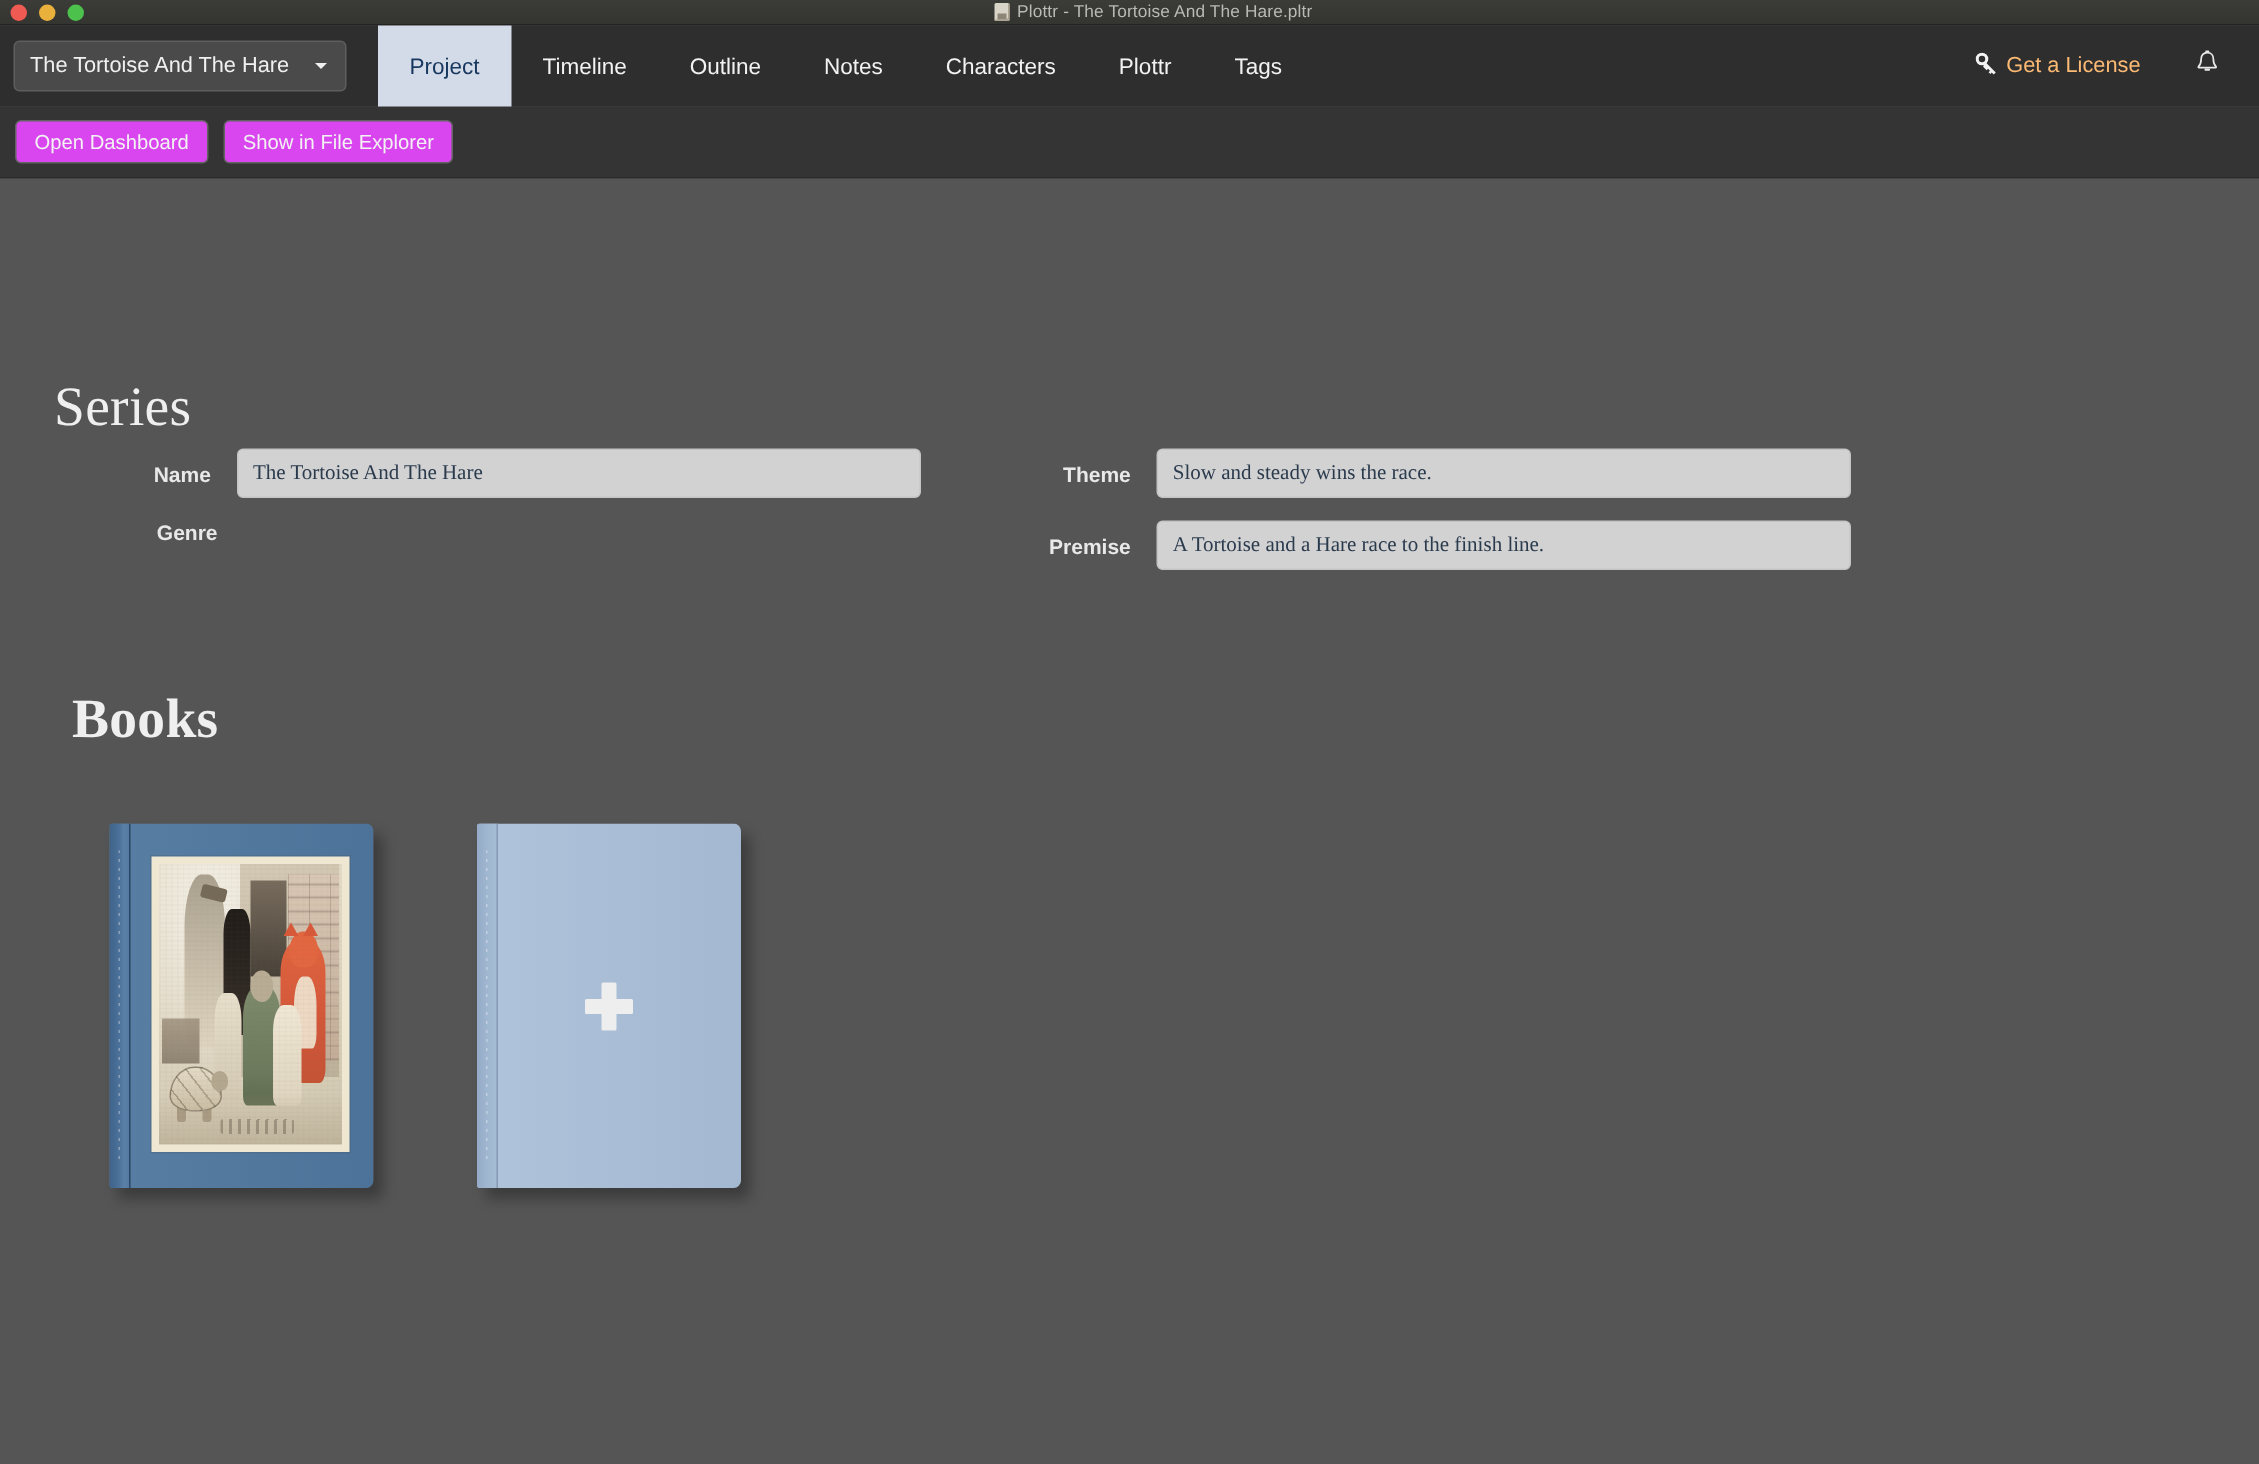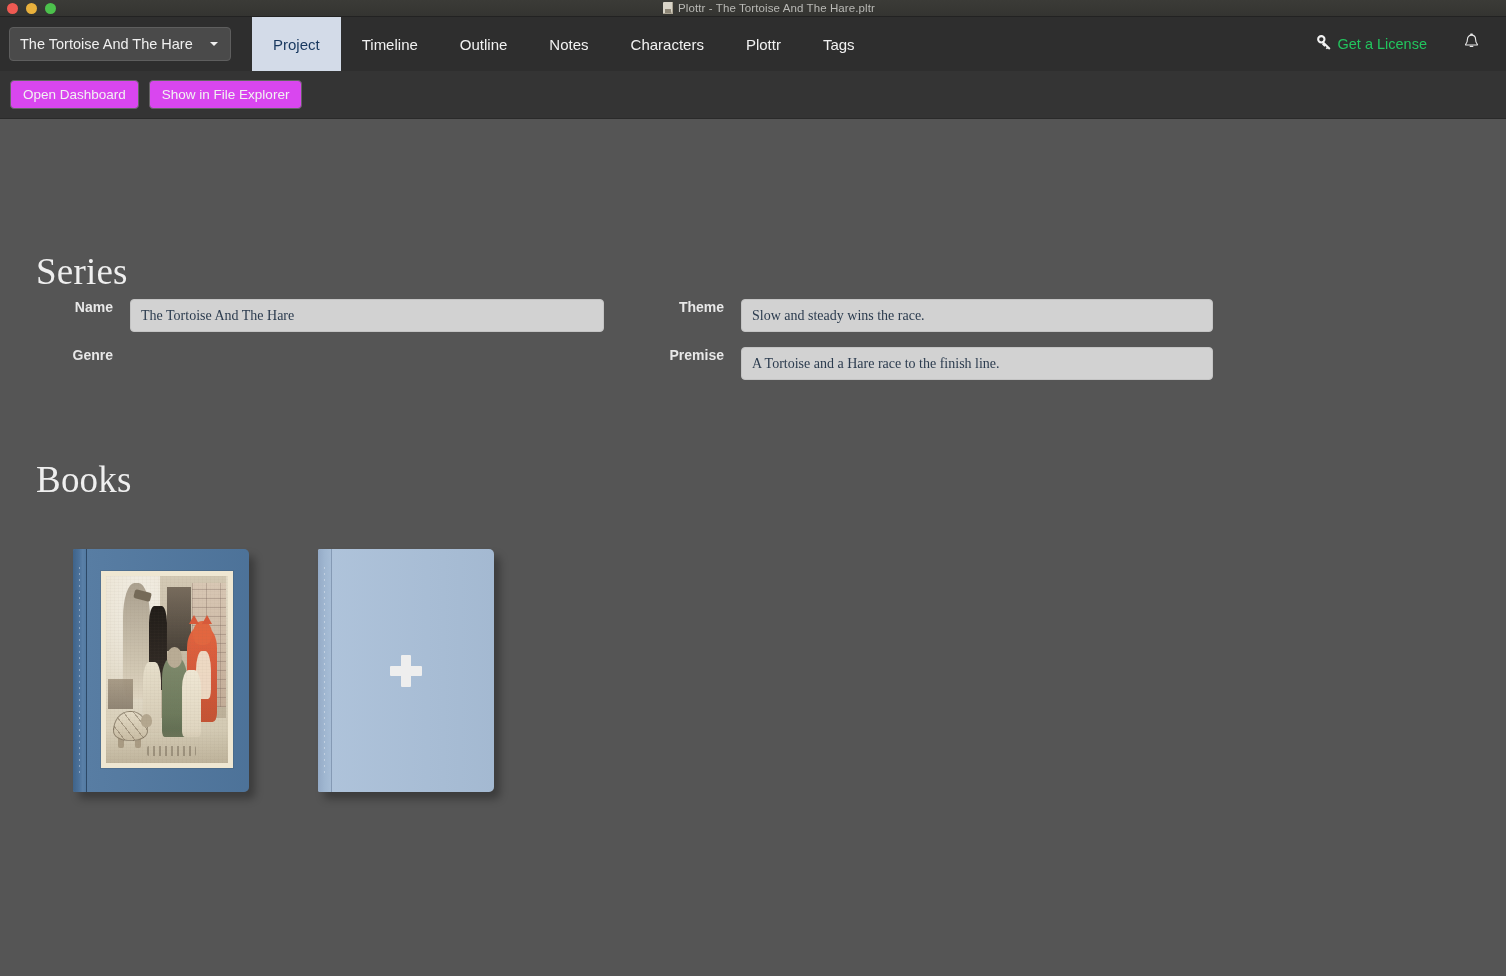--- a/index.html
+++ b/index.html
@@ -128,21 +128,21 @@
     margin-left: auto;
     display: flex;
     align-items: center;
     height: 54px;
   }
   .license-btn {
     display: flex;
     align-items: center;
     gap: 6px;
     font-size: 14.5px;
-    color: #22c55e;
+    color: #fdba74;
     cursor: pointer;
     padding: 6px 8px;
   }
   .bell-btn {
     margin-left: 28px;
     margin-right: 26px;
     display: flex;
     align-items: center;
     cursor: pointer;
   }
@@ -178,34 +178,36 @@
   }
   .section-title {
     font-family: "Liberation Serif", serif;
     font-size: 37px;
     color: #efefef;
     margin: 0;
     font-weight: 400;
     letter-spacing: 0.2px;
   }
   .series-title-pos { position: absolute; left: 36px; top: 131px; }
-  .books-title-pos  { position: absolute; left: 36px; top: 339px; }
+  .books-title-pos  { position: absolute; left: 48px; top: 339px; font-weight: bold; }
 
   .form-grid {
     position: absolute;
     left: 0;
     top: 180px;
     width: 1280px;
     display: flex;
   }
   .form-col { display: flex; flex-direction: column; gap: 15px; }
   .form-col-left  { width: 614px; padding-left: 0; }
   .form-col-right { width: 620px; }
   .form-row {
     display: flex;
+    align-items: center;
+    padding-left: 32px;
   }
   .form-label {
     font-size: 14px;
     font-weight: bold;
     color: #e8e8e8;
     text-align: right;
     padding-right: 17px;
     box-sizing: border-box;
   }
   .label-w-left { width: 130px; }

